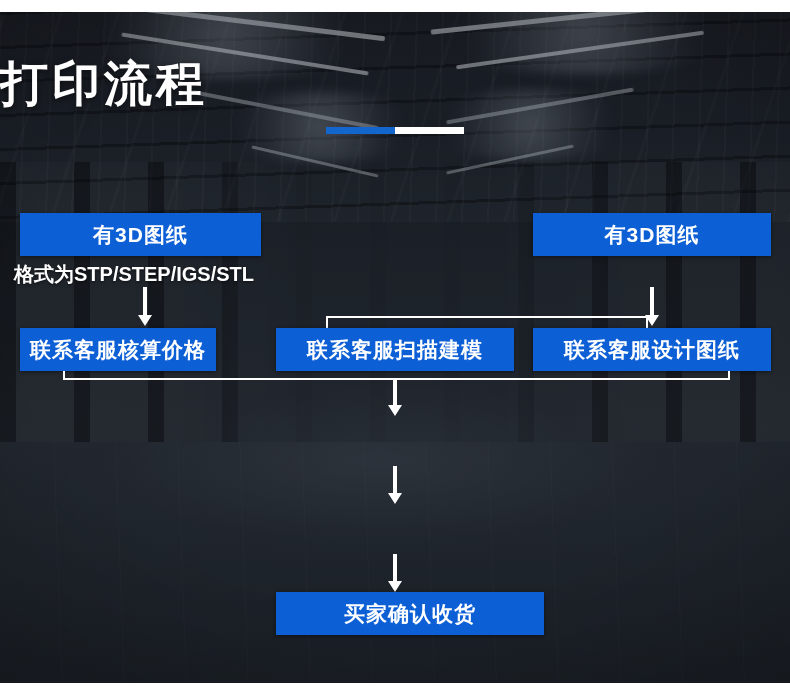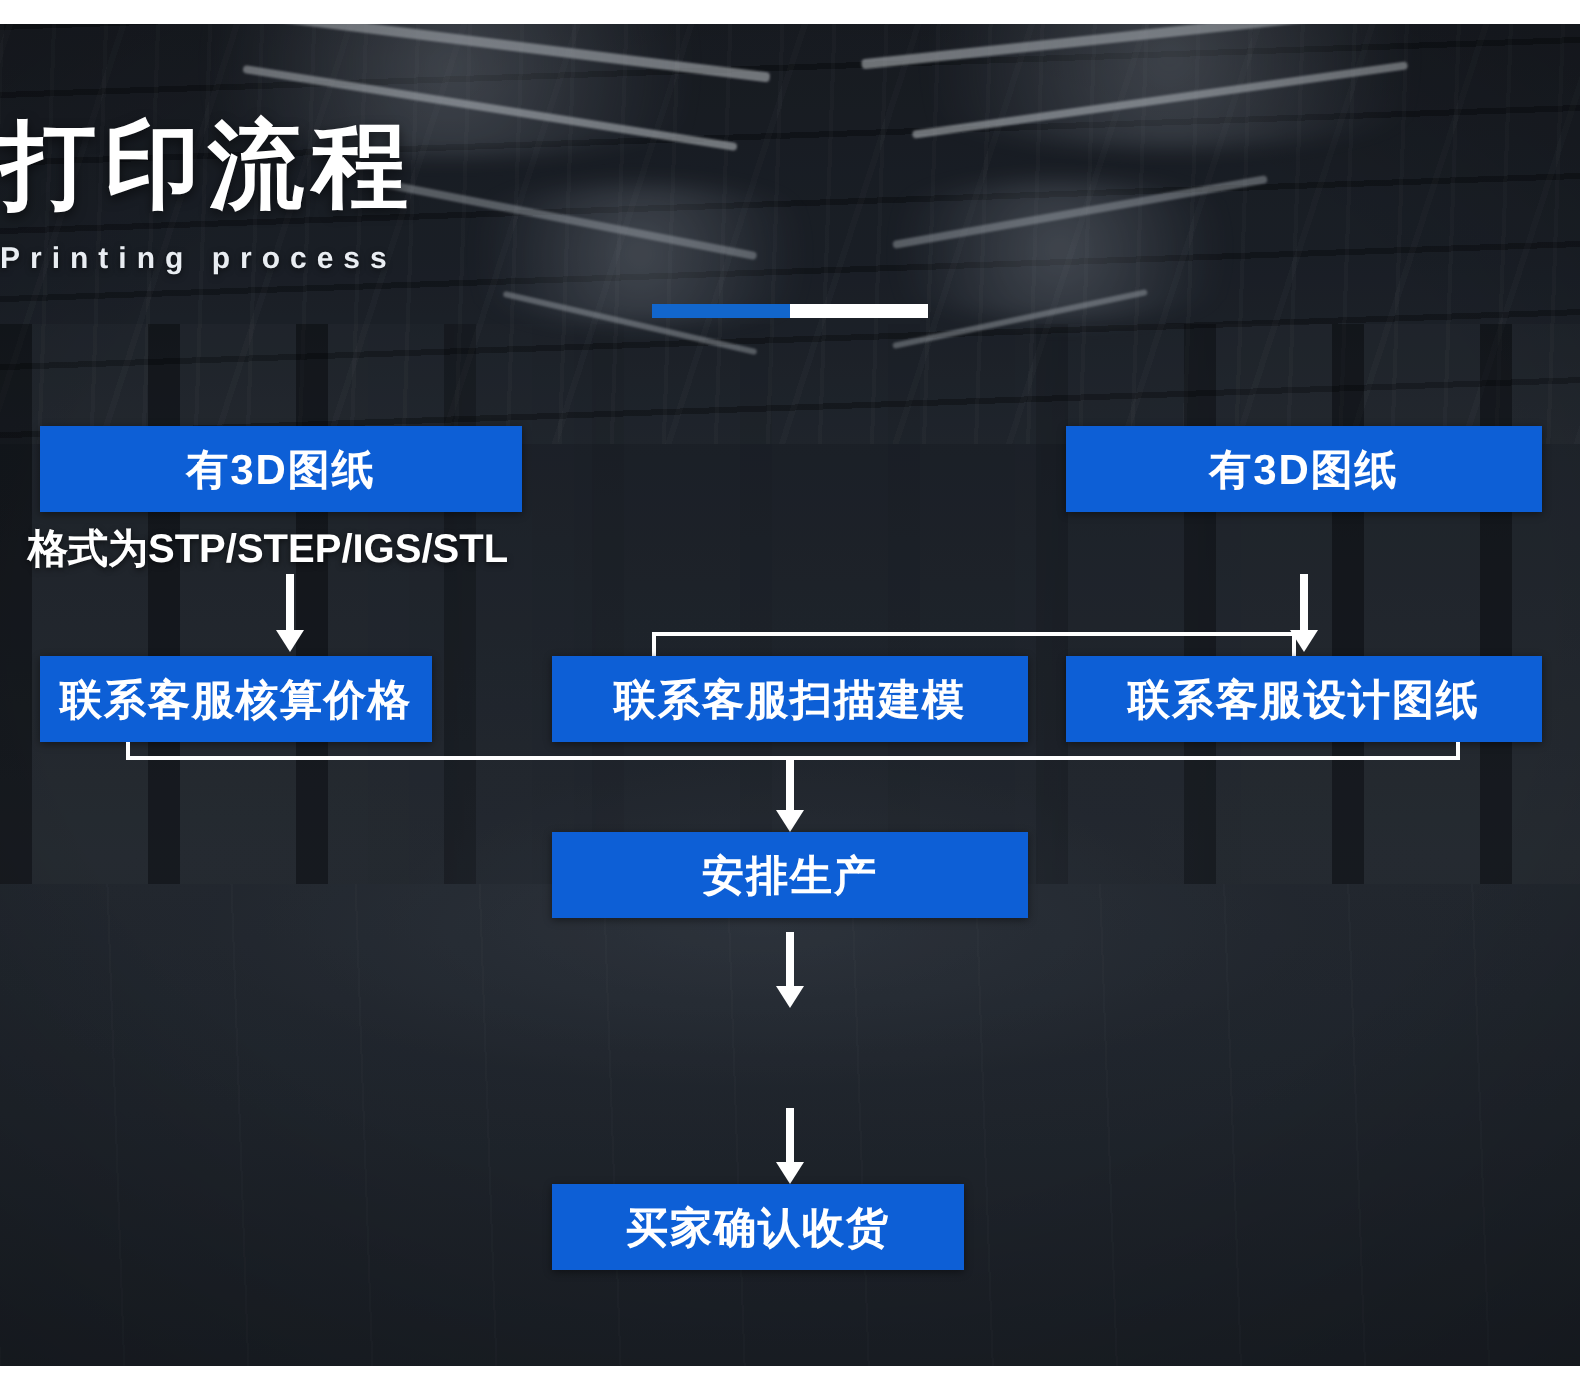--- a/index.html
+++ b/index.html
@@ -120,21 +120,20 @@
     <div class="glow" style="left:420px; top:78px;  width:220px;height:70px;"></div>
 
     <div class="bays"></div>
     <div class="floor"></div>
     <div class="vign"></div>
     <div class="darken"></div>
   </div>
 
   <div class="header">
     <div class="title">打印流程</div>
-    <div class="subtitle">Printing process</div>
     <div class="divider">
       <div class="d1"></div>
       <div class="d2"></div>
     </div>
   </div>
 
   <div class="flow">
 
     <div class="box" style="left:20px;  top:213px; width:241px; height:43px;">有3D图纸</div>
     <div class="caption" style="left:14px; top:261px; width:255px;">格式为STP/STEP/IGS/STL</div>
@@ -160,29 +159,28 @@
 
     <div class="hline" style="left:63px;  top:378px; width:667px;"></div>
     <div class="vline" style="left:63px;  top:371px; height:7px;"></div>
     <div class="vline" style="left:728px; top:371px; height:7px;"></div>
 
     <div class="arrow" style="left:388px; top:378px; height:38px;">
       <div class="shaft" style="height:27px;"></div>
       <div class="head" style="top:27px;"></div>
     </div>
 
-    <div class="box" style="left:276px; top:416px; width:238px; height:43px;">安排生产</div>
 
     <div class="arrow" style="left:388px; top:466px; height:38px;">
       <div class="shaft" style="height:27px;"></div>
       <div class="head" style="top:27px;"></div>
     </div>
 
 
     <div class="arrow" style="left:388px; top:554px; height:38px;">
       <div class="shaft" style="height:27px;"></div>
       <div class="head" style="top:27px;"></div>
     </div>
 
-    <div class="box" style="left:276px; top:592px; width:206px; height:43px;">买家确认收货</div>
+    <div class="box" style="left:276px; top:592px; width:268px; height:43px;">买家确认收货</div>
 
   </div>
 </div>
 
 </body></html>

